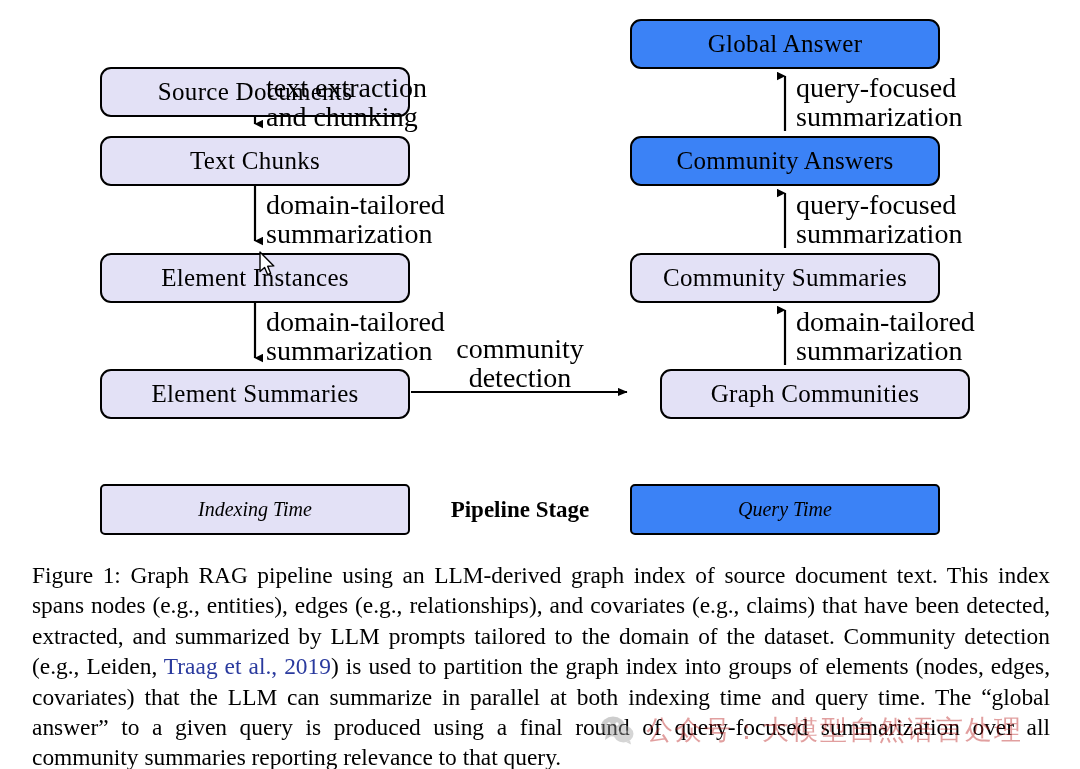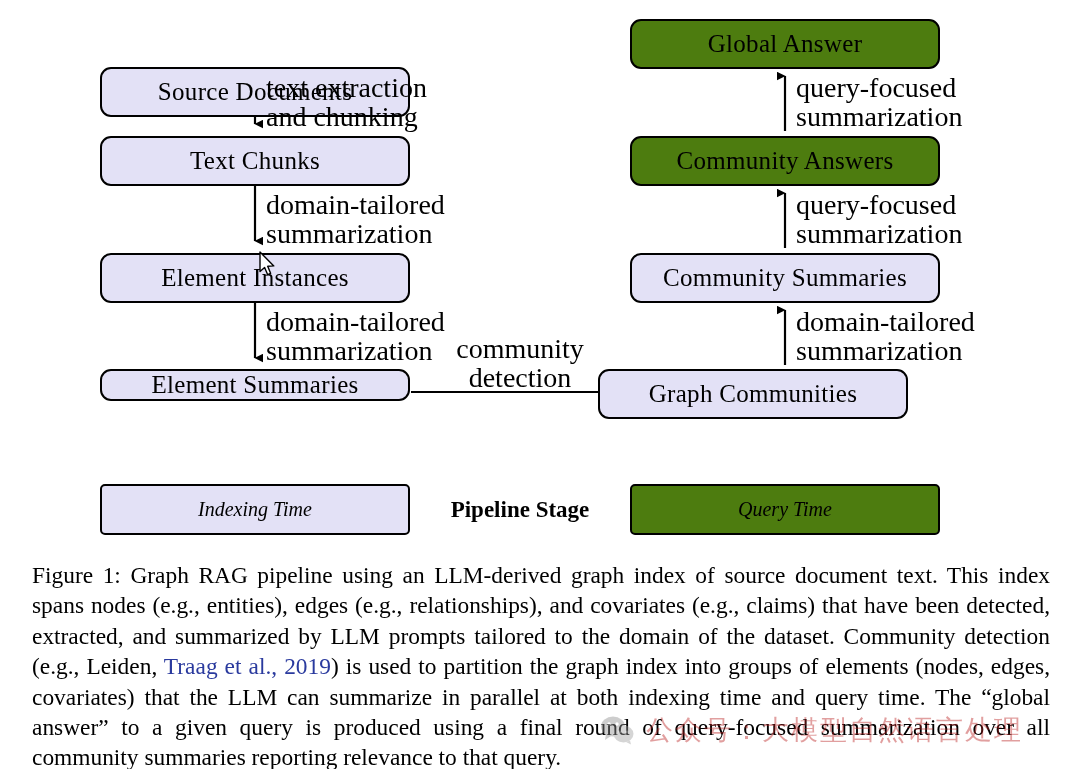--- a/index.html
+++ b/index.html
@@ -30,21 +30,21 @@
     border: 2.5px solid #000000;
     border-radius: 11px;
     display: flex;
     align-items: center;
     justify-content: center;
     font-size: 25px;
     letter-spacing: 0.3px;
     white-space: nowrap;
   }
   .fill-index { background: #e3e1f6; }
-  .fill-query { background: #4d7c0f; }
+  .fill-query { background: #3b82f6; }
 
   .legend-box {
     position: absolute;
     box-sizing: border-box;
     border: 2.5px solid #000000;
     border-radius: 5px;
     display: flex;
     align-items: center;
     justify-content: center;
     font-size: 20px;
@@ -155,37 +155,37 @@
   </div>
 
   <div class="node-box fill-index" style="left:100px; top:136px; width:310px; height:50px;">
     <span>Text Chunks</span>
   </div>
 
   <div class="node-box fill-index" style="left:100px; top:253px; width:310px; height:50px;">
     <span>Element Instances</span>
   </div>
 
-  <div class="node-box fill-index" style="left:100px; top:369px; width:310px; height:32px;">
+  <div class="node-box fill-index" style="left:100px; top:369px; width:310px; height:50px;">
     <span>Element Summaries</span>
   </div>
 
   <div class="node-box fill-query" style="left:630px; top:19px; width:310px; height:50px;">
     <span>Global Answer</span>
   </div>
 
   <div class="node-box fill-query" style="left:630px; top:136px; width:310px; height:50px;">
     <span>Community Answers</span>
   </div>
 
   <div class="node-box fill-index" style="left:630px; top:253px; width:310px; height:50px;">
     <span>Community Summaries</span>
   </div>
 
-  <div class="node-box fill-index" style="left:598px; top:369px; width:310px; height:50px;">
+  <div class="node-box fill-index" style="left:660px; top:369px; width:310px; height:50px;">
     <span>Graph Communities</span>
   </div>
 
   <div class="edge-label" style="left:266px; top:73px;">
     <div>text extraction</div>
     <div>and chunking</div>
   </div>
 
   <div class="edge-label" style="left:266px; top:190px;">
     <div>domain-tailored</div>

